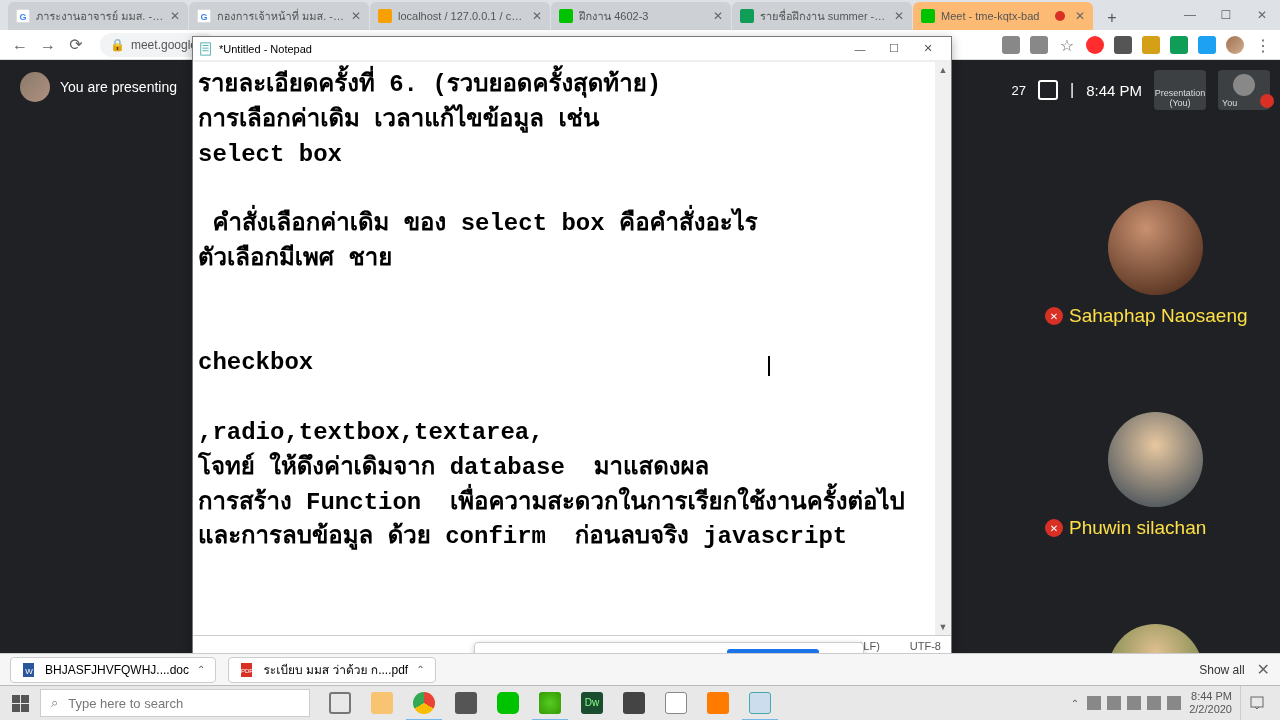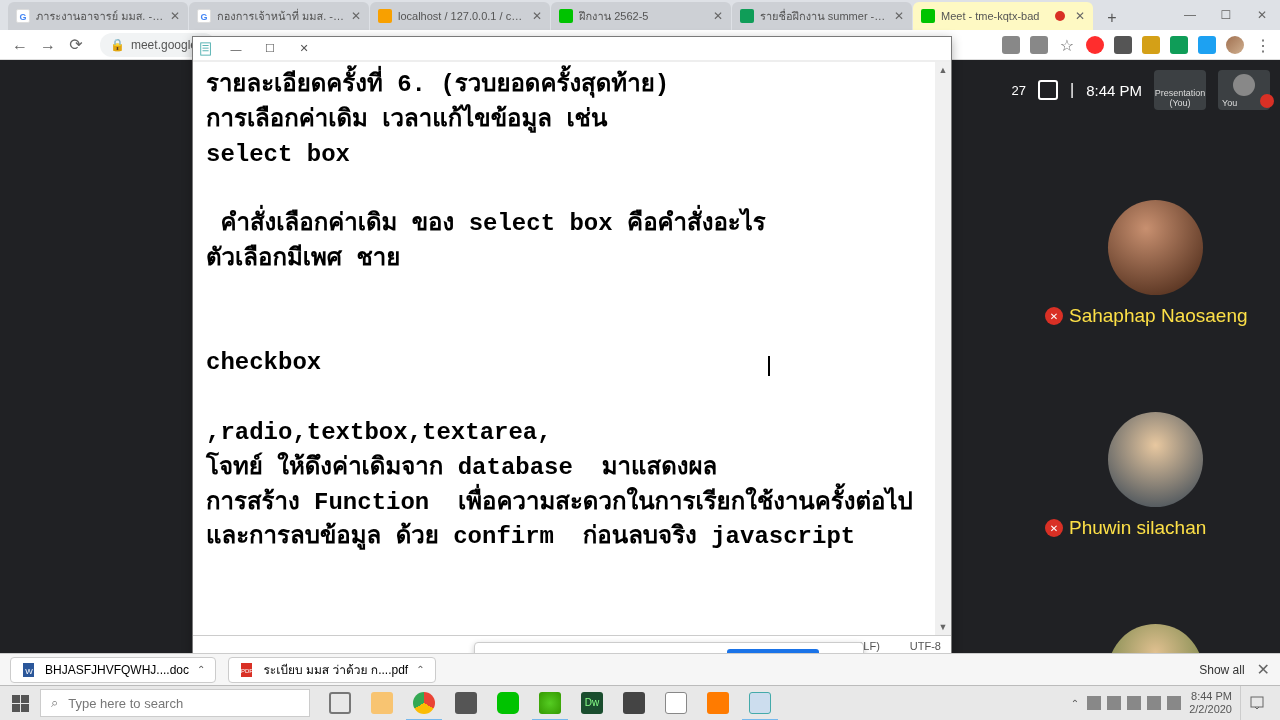--- a/index.html
+++ b/index.html
@@ -6,21 +6,21 @@
 body { width: 1280px; height: 720px; overflow: hidden; background: #fff; position: relative; }
 
 
 .chrome-frame { position: absolute; top: 0; left: 0; right: 0; height: 60px; background: #dee1e6; }
 .tabs-bar { display: flex; height: 30px; padding-left: 8px; align-items: flex-end; }
 .tab { height: 28px; background: #fff; padding: 0 8px; display: flex; align-items: center; font-size: 11px; color: #555; border-radius: 6px 6px 0 0; margin-right: 1px; position: relative; min-width: 0; flex: 0 1 180px; }
 .tab.inactive { background: #cdd0d5; }
 .tab-favicon { width: 14px; height: 14px; margin-right: 6px; flex-shrink: 0; border-radius: 2px; }
 .tab-title { white-space: nowrap; overflow: hidden; text-overflow: ellipsis; flex: 1; }
 .tab-close { margin-left: 6px; color: #666; font-size: 12px; flex-shrink: 0; }
-.tab.active { background: #fef9c3; }
+.tab.active { background: #fdba74; }
 .rec-dot { width: 10px; height: 10px; border-radius: 50%; background: #d93025; margin: 0 4px; }
 .new-tab { width: 24px; height: 24px; display: flex; align-items: center; justify-content: center; color: #555; font-size: 16px; margin-left: 6px; }
 .win-controls { position: absolute; right: 0; top: 0; display: flex; }
 .win-btn { width: 36px; height: 30px; display: flex; align-items: center; justify-content: center; color: #666; font-size: 12px; }
 
 .addr-bar { height: 30px; background: #fff; display: flex; align-items: center; padding: 0 8px; border-bottom: 1px solid #ddd; }
 .nav-btn { width: 24px; height: 24px; display: flex; align-items: center; justify-content: center; color: #666; margin-right: 4px; }
 .url-box { flex: 0 0 auto; height: 24px; background: #f1f3f4; border-radius: 12px; display: flex; align-items: center; padding: 0 10px; font-size: 12px; color: #555; margin: 0 8px; }
 .lock-icon { margin-right: 6px; color: #888; }
 .ext-icons { display: flex; margin-left: auto; gap: 10px; align-items: center; }
@@ -47,21 +47,21 @@
 
 
 .notepad-window { position: absolute; top: 36px; left: 192px; width: 760px; height: 620px; background: #fff; border: 1px solid #7a7a7a; box-shadow: 0 3px 10px rgba(0,0,0,0.3); display: flex; flex-direction: column; }
 .notepad-titlebar { height: 24px; background: #fff; display: flex; align-items: center; padding: 0 6px; border-bottom: 1px solid #eee; }
 .notepad-icon { width: 14px; height: 14px; margin-right: 6px; }
 .notepad-title { font-size: 11px; flex: 1; }
 .np-wincontrols { display: flex; }
 .np-btn { width: 34px; height: 22px; display: flex; align-items: center; justify-content: center; font-size: 11px; color: #555; }
 .notepad-menu { height: 20px; display: flex; padding: 0 4px; font-size: 12px; gap: 10px; color: #333; }
 .notepad-menu span { padding: 2px 4px; }
-.notepad-content { flex: 1; padding: 6px 13px; overflow: hidden; position: relative; border-top: 1px solid #eee; }
+.notepad-content { flex: 1; padding: 6px 5px; overflow: hidden; position: relative; border-top: 1px solid #eee; }
 .notepad-text { font-family: Consolas, "Courier New", monospace; font-size: 24px; line-height: 1.45; color: #000; white-space: pre-wrap; font-weight: 600; }
 .mouse-cursor { position: absolute; top: 294px; left: 575px; width: 2px; height: 20px; background: #000; }
 .notepad-statusbar { height: 20px; border-top: 1px solid #ccc; display: flex; justify-content: flex-end; font-size: 11px; color: #555; padding-right: 10px; gap: 30px; align-items: center; }
 .notepad-scroll { position: absolute; right: 0; top: 0; bottom: 0; width: 16px; background: #f0f0f0; }
 .scroll-arrow { height: 16px; display: flex; align-items: center; justify-content: center; font-size: 9px; color: #666; }
 
 
 .share-toast { position: absolute; bottom: 40px; left: 474px; background: #fff; border: 1px solid #ccc; border-radius: 4px; box-shadow: 0 2px 6px rgba(0,0,0,0.2); display: flex; align-items: center; padding: 6px 10px; font-size: 12px; gap: 10px; }
 .share-stop { background: #1a73e8; color: #fff; padding: 5px 12px; border-radius: 3px; font-size: 12px; }
 .share-hide { color: #333; }
@@ -110,21 +110,21 @@
         <span class="tab-title">กองการเจ้าหน้าที่ มมส. - Google</span>
         <span class="tab-close">✕</span>
       </div>
     <div class="tab inactive">
         <div class="tab-favicon fav-pma"></div>
         <span class="tab-title">localhost / 127.0.0.1 / covid_</span>
         <span class="tab-close">✕</span>
       </div>
     <div class="tab inactive">
         <div class="tab-favicon fav-line"></div>
-        <span class="tab-title">ฝึกงาน 2562-5</span>
+        <span class="tab-title">ฝึกงาน 4602-3</span>
         <span class="tab-close">✕</span>
       </div>
     <div class="tab inactive">
         <div class="tab-favicon fav-sheets"></div>
         <span class="tab-title">รายชื่อฝึกงาน summer - Googl</span>
         <span class="tab-close">✕</span>
       </div>
     <div class="tab active">
         <div class="tab-favicon fav-line"></div>
         <span class="tab-title">Meet - tme-kqtx-bad</span>
@@ -155,20 +155,24 @@
       <div class="ext-icon" style="background:#d4a017"></div>
       <div class="ext-icon" style="background:#0f9d58"></div>
       <div class="ext-icon" style="background:#1da1f2"></div>
       <div class="ext-icon" style="border-radius:50%;background:linear-gradient(135deg,#a07050,#d0b090)"></div>
       <div class="ext-icon" style="color:#666;text-align:center">⋮</div>
     </div>
   </div>
 </div>
 
 <div class="meet-bg">
+  <div class="presenting-bar">
+    <div class="presenting-avatar"></div>
+    <span>You are presenting</span>
+  </div>
   <div class="meet-topright">
     <span class="meet-code">27</span>
     <div class="meet-chat-icon"></div>
     <span>|</span>
     <span class="meet-time">8:44 PM</span>
     <div class="thumb">
       <span>Presentation</span>
       <span>(You)</span>
     </div>
     <div class="thumb">
@@ -200,20 +204,21 @@
 </div>
 
 <div class="notepad-window">
   <div class="notepad-titlebar">
     <svg class="notepad-icon" viewBox="0 0 16 16">
         <rect x="2" y="1" width="11" height="14" fill="#fff" stroke="#4aa" stroke-width="1"></rect>
         <line x1="4" y1="4" x2="11" y2="4" stroke="#4aa"></line>
         <line x1="4" y1="7" x2="11" y2="7" stroke="#4aa"></line>
         <line x1="4" y1="10" x2="11" y2="10" stroke="#4aa"></line>
       </svg>
+    <span class="notepad-title">*Untitled - Notepad</span>
     <div class="np-wincontrols">
       <div class="np-btn">—</div>
       <div class="np-btn">☐</div>
       <div class="np-btn red">✕</div>
     </div>
   </div>
   <div class="notepad-content">
     <div class="notepad-text">รายละเอียดครั้งที่ 6. (รวบยอดครั้งสุดท้าย)
 การเลือกค่าเดิม เวลาแก้ไขข้อมูล เช่น
 select box

